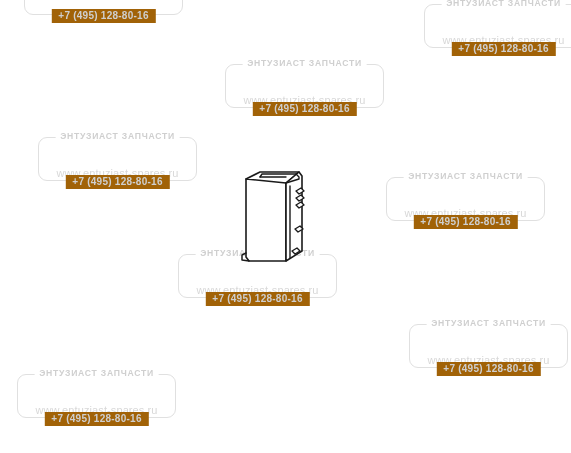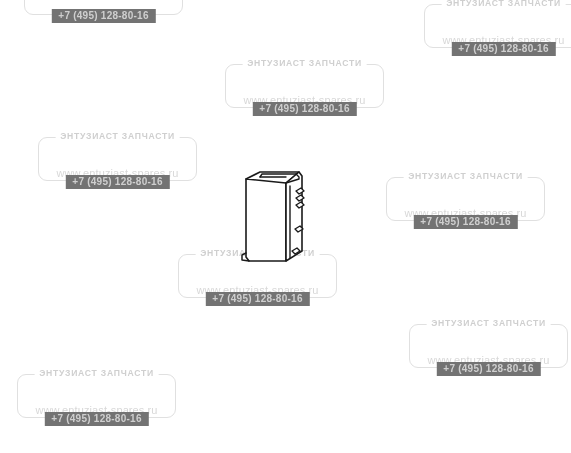--- a/index.html
+++ b/index.html
@@ -67,21 +67,21 @@
     letter-spacing: 0.1px;
     color: #d8d8d8;
     line-height: 13px;
     z-index: 2;
   }
   .wm .phone {
     position: absolute;
     left: 50%;
     bottom: -1px;
     transform: translateX(-50%);
-    background: #737373;
+    background: #a16207;
     padding: 0 7px;
     white-space: nowrap;
     font-size: 10px;
     font-weight: bold;
     letter-spacing: 0.25px;
     color: #cfcfcf;
     line-height: 14px;
     z-index: 2;
   }
 

